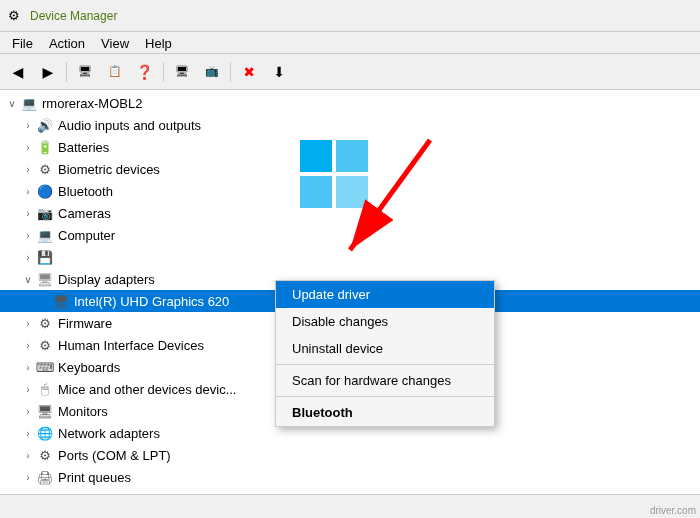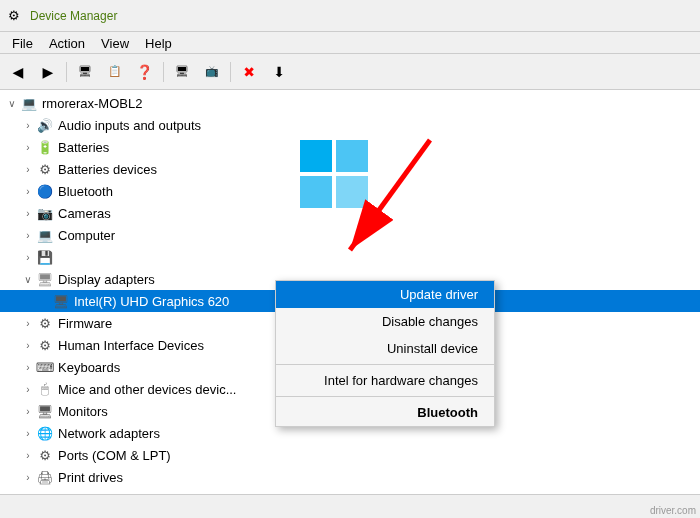--- a/index.html
+++ b/index.html
@@ -175,21 +175,20 @@
       background: #f5f5f5;
       border: 1px solid #ccc;
       box-shadow: 3px 3px 8px rgba(0,0,0,0.3);
       z-index: 100;
     }
     .context-menu-item {
       padding: 6px 16px;
       cursor: pointer;
       font-size: 13px;
       color: #000;
-      text-align: right;
     }
     .context-menu-item.highlighted {
       background: #0078d7;
       color: #fff;
       font-weight: 500;
     }
     .context-menu-item.bold {
       font-weight: bold;
     }
     .context-menu-sep {
@@ -276,21 +275,21 @@
 
     <div class="tree-item indent-1">
       <span class="expand-icon">›</span>
       <span class="item-icon icon-battery">🔋</span>
       <span class="item-label">Batteries</span>
     </div>
 
     <div class="tree-item indent-1">
       <span class="expand-icon">›</span>
       <span class="item-icon icon-biometric">⚙</span>
-      <span class="item-label">Batteries devices</span>
+      <span class="item-label">Biometric devices</span>
     </div>
 
     <div class="tree-item indent-1">
       <span class="expand-icon">›</span>
       <span class="item-icon icon-bluetooth">🔵</span>
       <span class="item-label">Bluetooth</span>
     </div>
 
     <div class="tree-item indent-1">
       <span class="expand-icon">›</span>
@@ -359,21 +358,21 @@
 
     <div class="tree-item indent-1">
       <span class="expand-icon">›</span>
       <span class="item-icon icon-ports">⚙</span>
       <span class="item-label">Ports (COM &amp; LPT)</span>
     </div>
 
     <div class="tree-item indent-1">
       <span class="expand-icon">›</span>
       <span class="item-icon icon-print">🖨</span>
-      <span class="item-label">Print drives</span>
+      <span class="item-label">Print queues</span>
     </div>
 
   </div>
 </div>
 
 <div class="status-bar">
   <span></span>
 </div>
 
 <div class="win-logo">
@@ -392,18 +391,18 @@
     </marker>
   </defs>
   <line x1="130" y1="10" x2="50" y2="120" stroke="red" stroke-width="5" marker-end="url(#arrowhead)"></line>
 </svg>
 
 <div class="context-menu">
   <div class="context-menu-item highlighted">Update driver</div>
   <div class="context-menu-item">Disable changes</div>
   <div class="context-menu-item">Uninstall device</div>
   <div class="context-menu-sep"></div>
-  <div class="context-menu-item">Intel for hardware changes</div>
+  <div class="context-menu-item">Scan for hardware changes</div>
   <div class="context-menu-sep"></div>
   <div class="context-menu-item bold">Bluetooth</div>
 </div>
 
 <div class="wsxdn-watermark">driver.com</div>
 
 </body></html>

